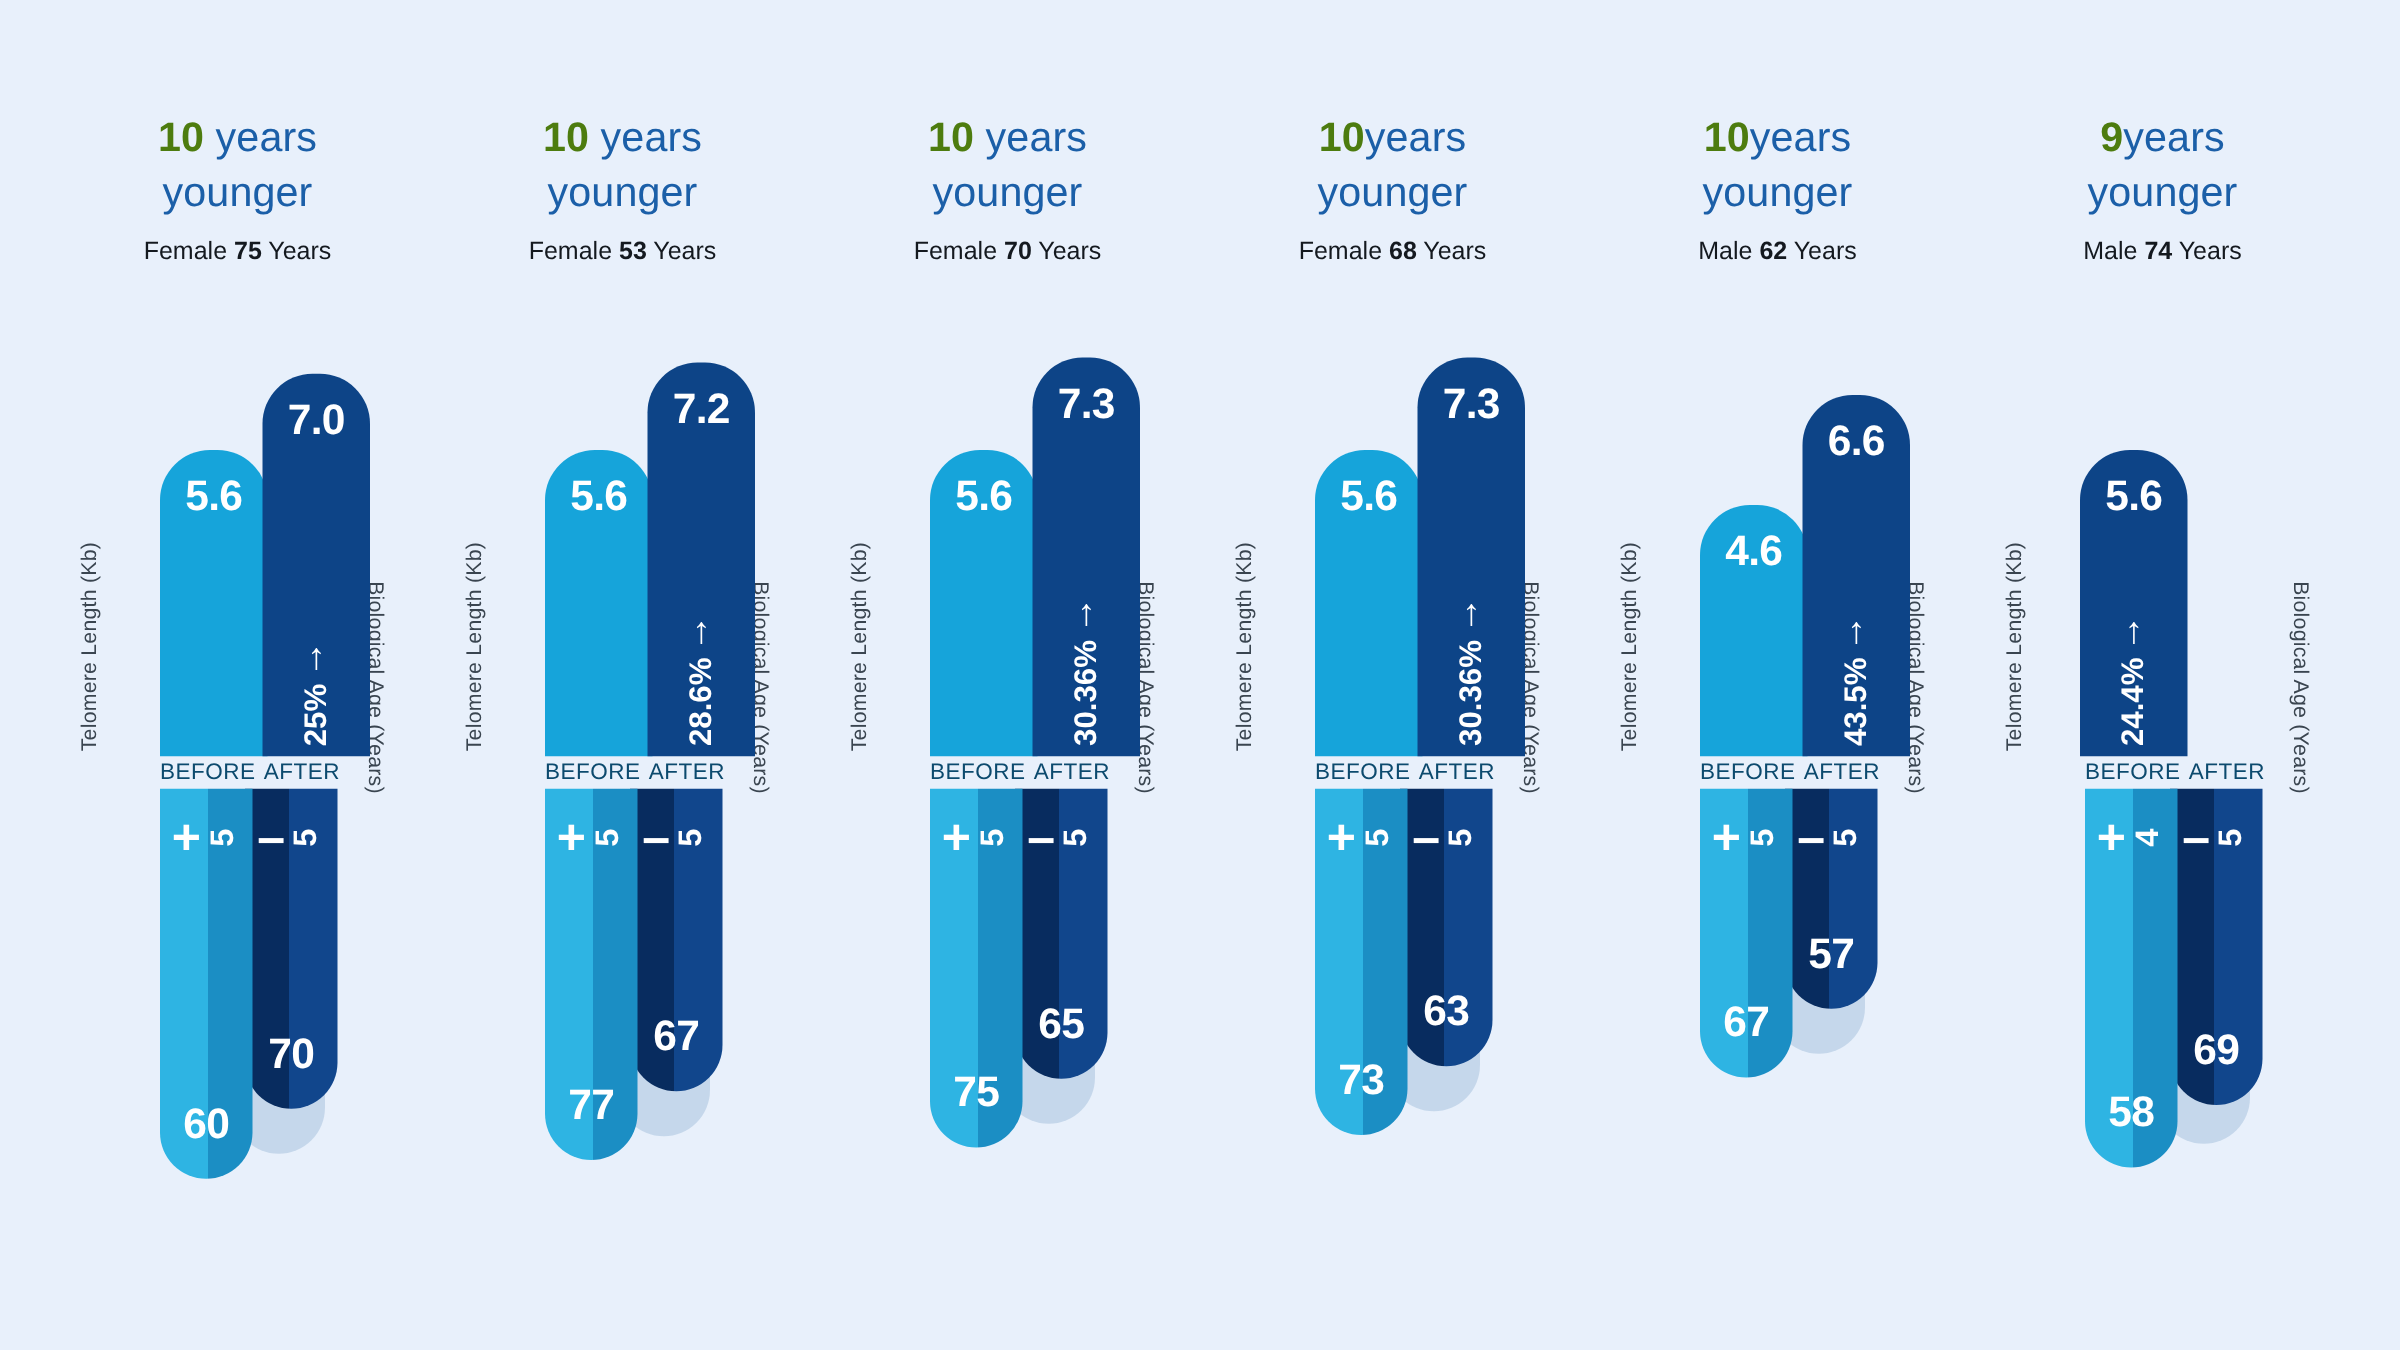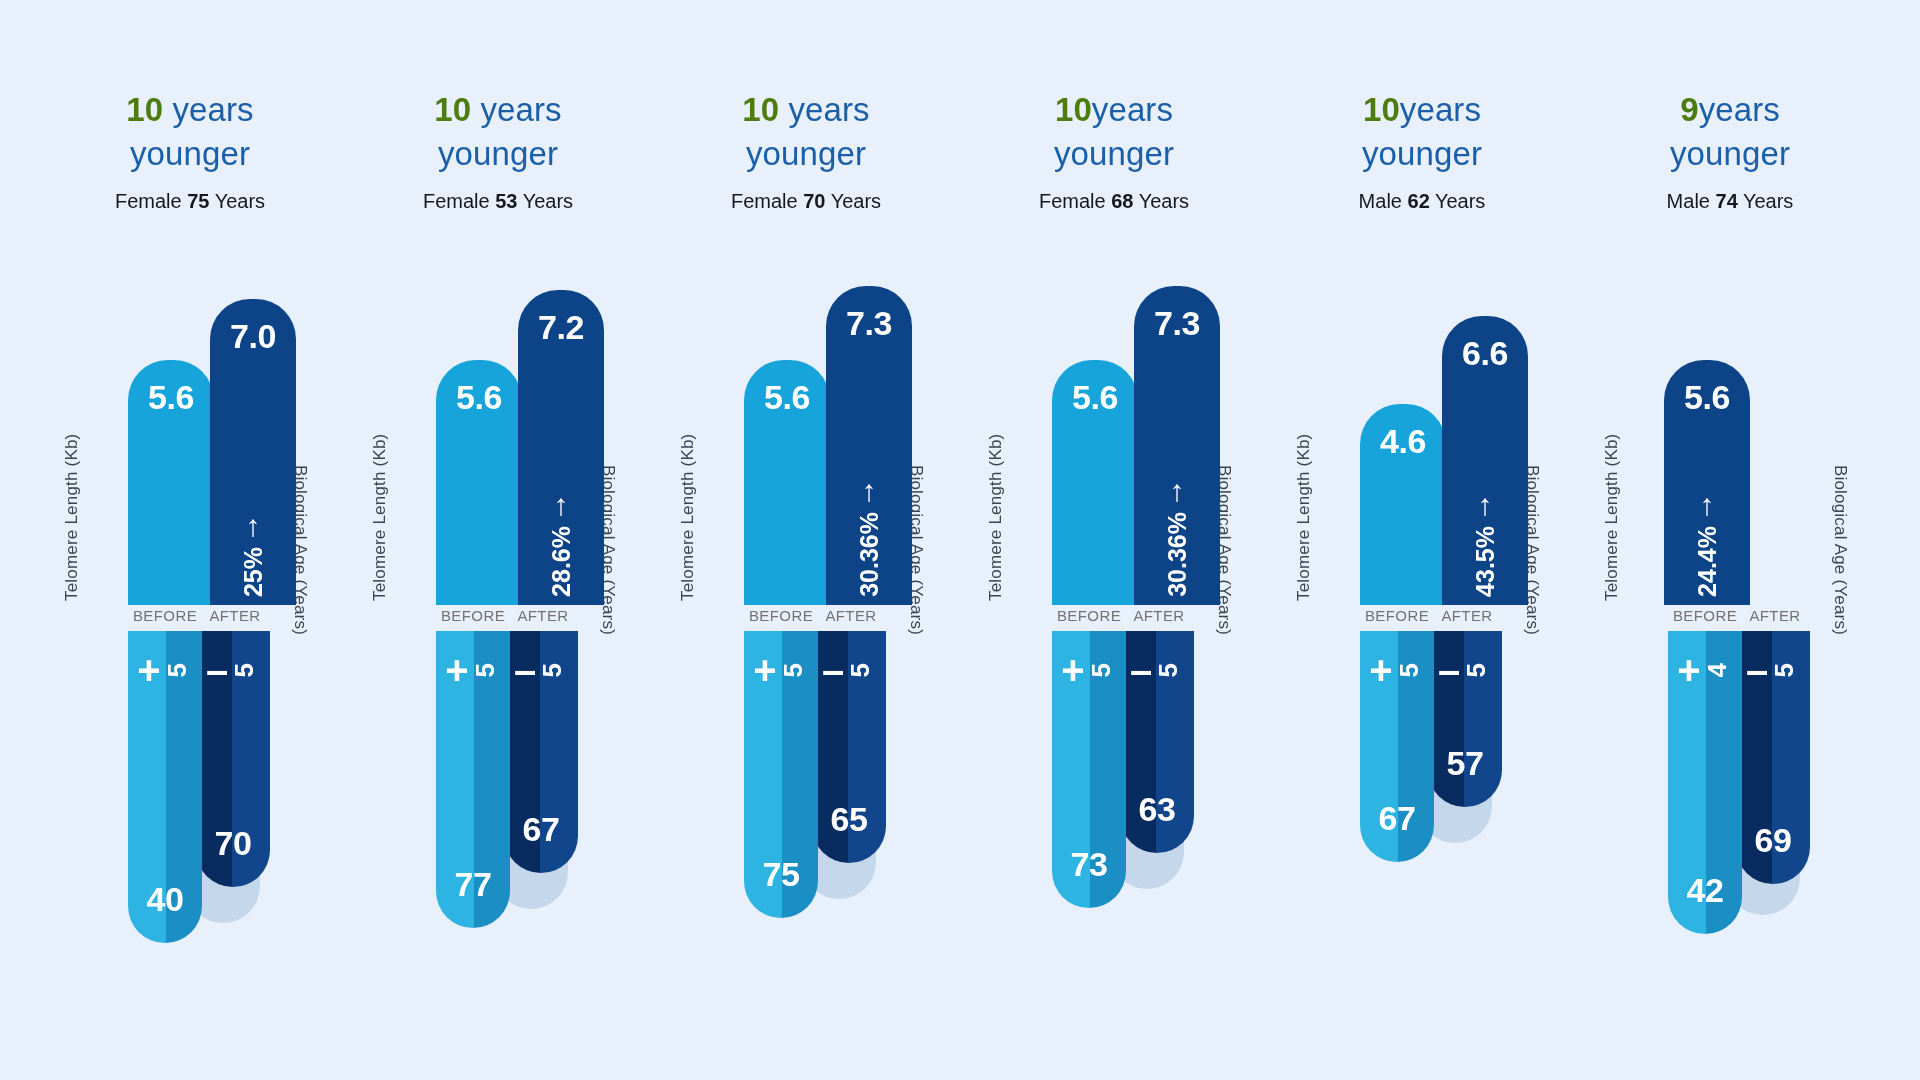--- a/index.html
+++ b/index.html
@@ -116,24 +116,24 @@
     letter-spacing: 0px;
   }
   .ba-labels {
     position: absolute;
     left: 44px; right: 0;
     top: 332px;
     display: flex;
   }
   .ba-labels span {
     width: 74px;
-    text-align: center;
-    font-size: 15px;
+    text-align: right;
+    font-size: 18px;
     letter-spacing: .4px;
-    color: #737373;
+    color: #0c4a6e;
   }
   .ba-labels span.after-lbl { margin-left: -4px; }
 
   
   .bio-wrap {
     position: relative;
     margin-top: 26px;
     width: 212px;
     height: 330px;
   }
@@ -241,21 +241,21 @@
 
       <div class="bio-wrap">
         <div class="axis-label-right">Biological Age (Years)</div>
         <div class="bio-bars">
           <div class="shadow-lobe" style="left:58px;top:230px;width:74px;height:62px"></div>
           <div class="bar-down before" style="height:312px">
             <div class="delta">
               <span class="sign">+</span>
               <span class="dnum">5</span>
             </div>
-            <div class="bio-val">40</div>
+            <div class="bio-val">60</div>
           </div>
           <div class="bar-down after" style="height:256px">
             <div class="delta">
               <span class="sign">–</span>
               <span class="dnum">5</span>
             </div>
             <div class="bio-val">70</div>
           </div>
         </div>
       </div>
@@ -483,21 +483,21 @@
 
       <div class="bio-wrap">
         <div class="axis-label-right">Biological Age (Years)</div>
         <div class="bio-bars">
           <div class="shadow-lobe" style="left:58px;top:222px;width:74px;height:62px"></div>
           <div class="bar-down before" style="height:303px">
             <div class="delta">
               <span class="sign">+</span>
               <span class="dnum">4</span>
             </div>
-            <div class="bio-val">42</div>
+            <div class="bio-val">58</div>
           </div>
           <div class="bar-down after" style="height:253px">
             <div class="delta">
               <span class="sign">–</span>
               <span class="dnum">5</span>
             </div>
             <div class="bio-val">69</div>
           </div>
         </div>
       </div>

